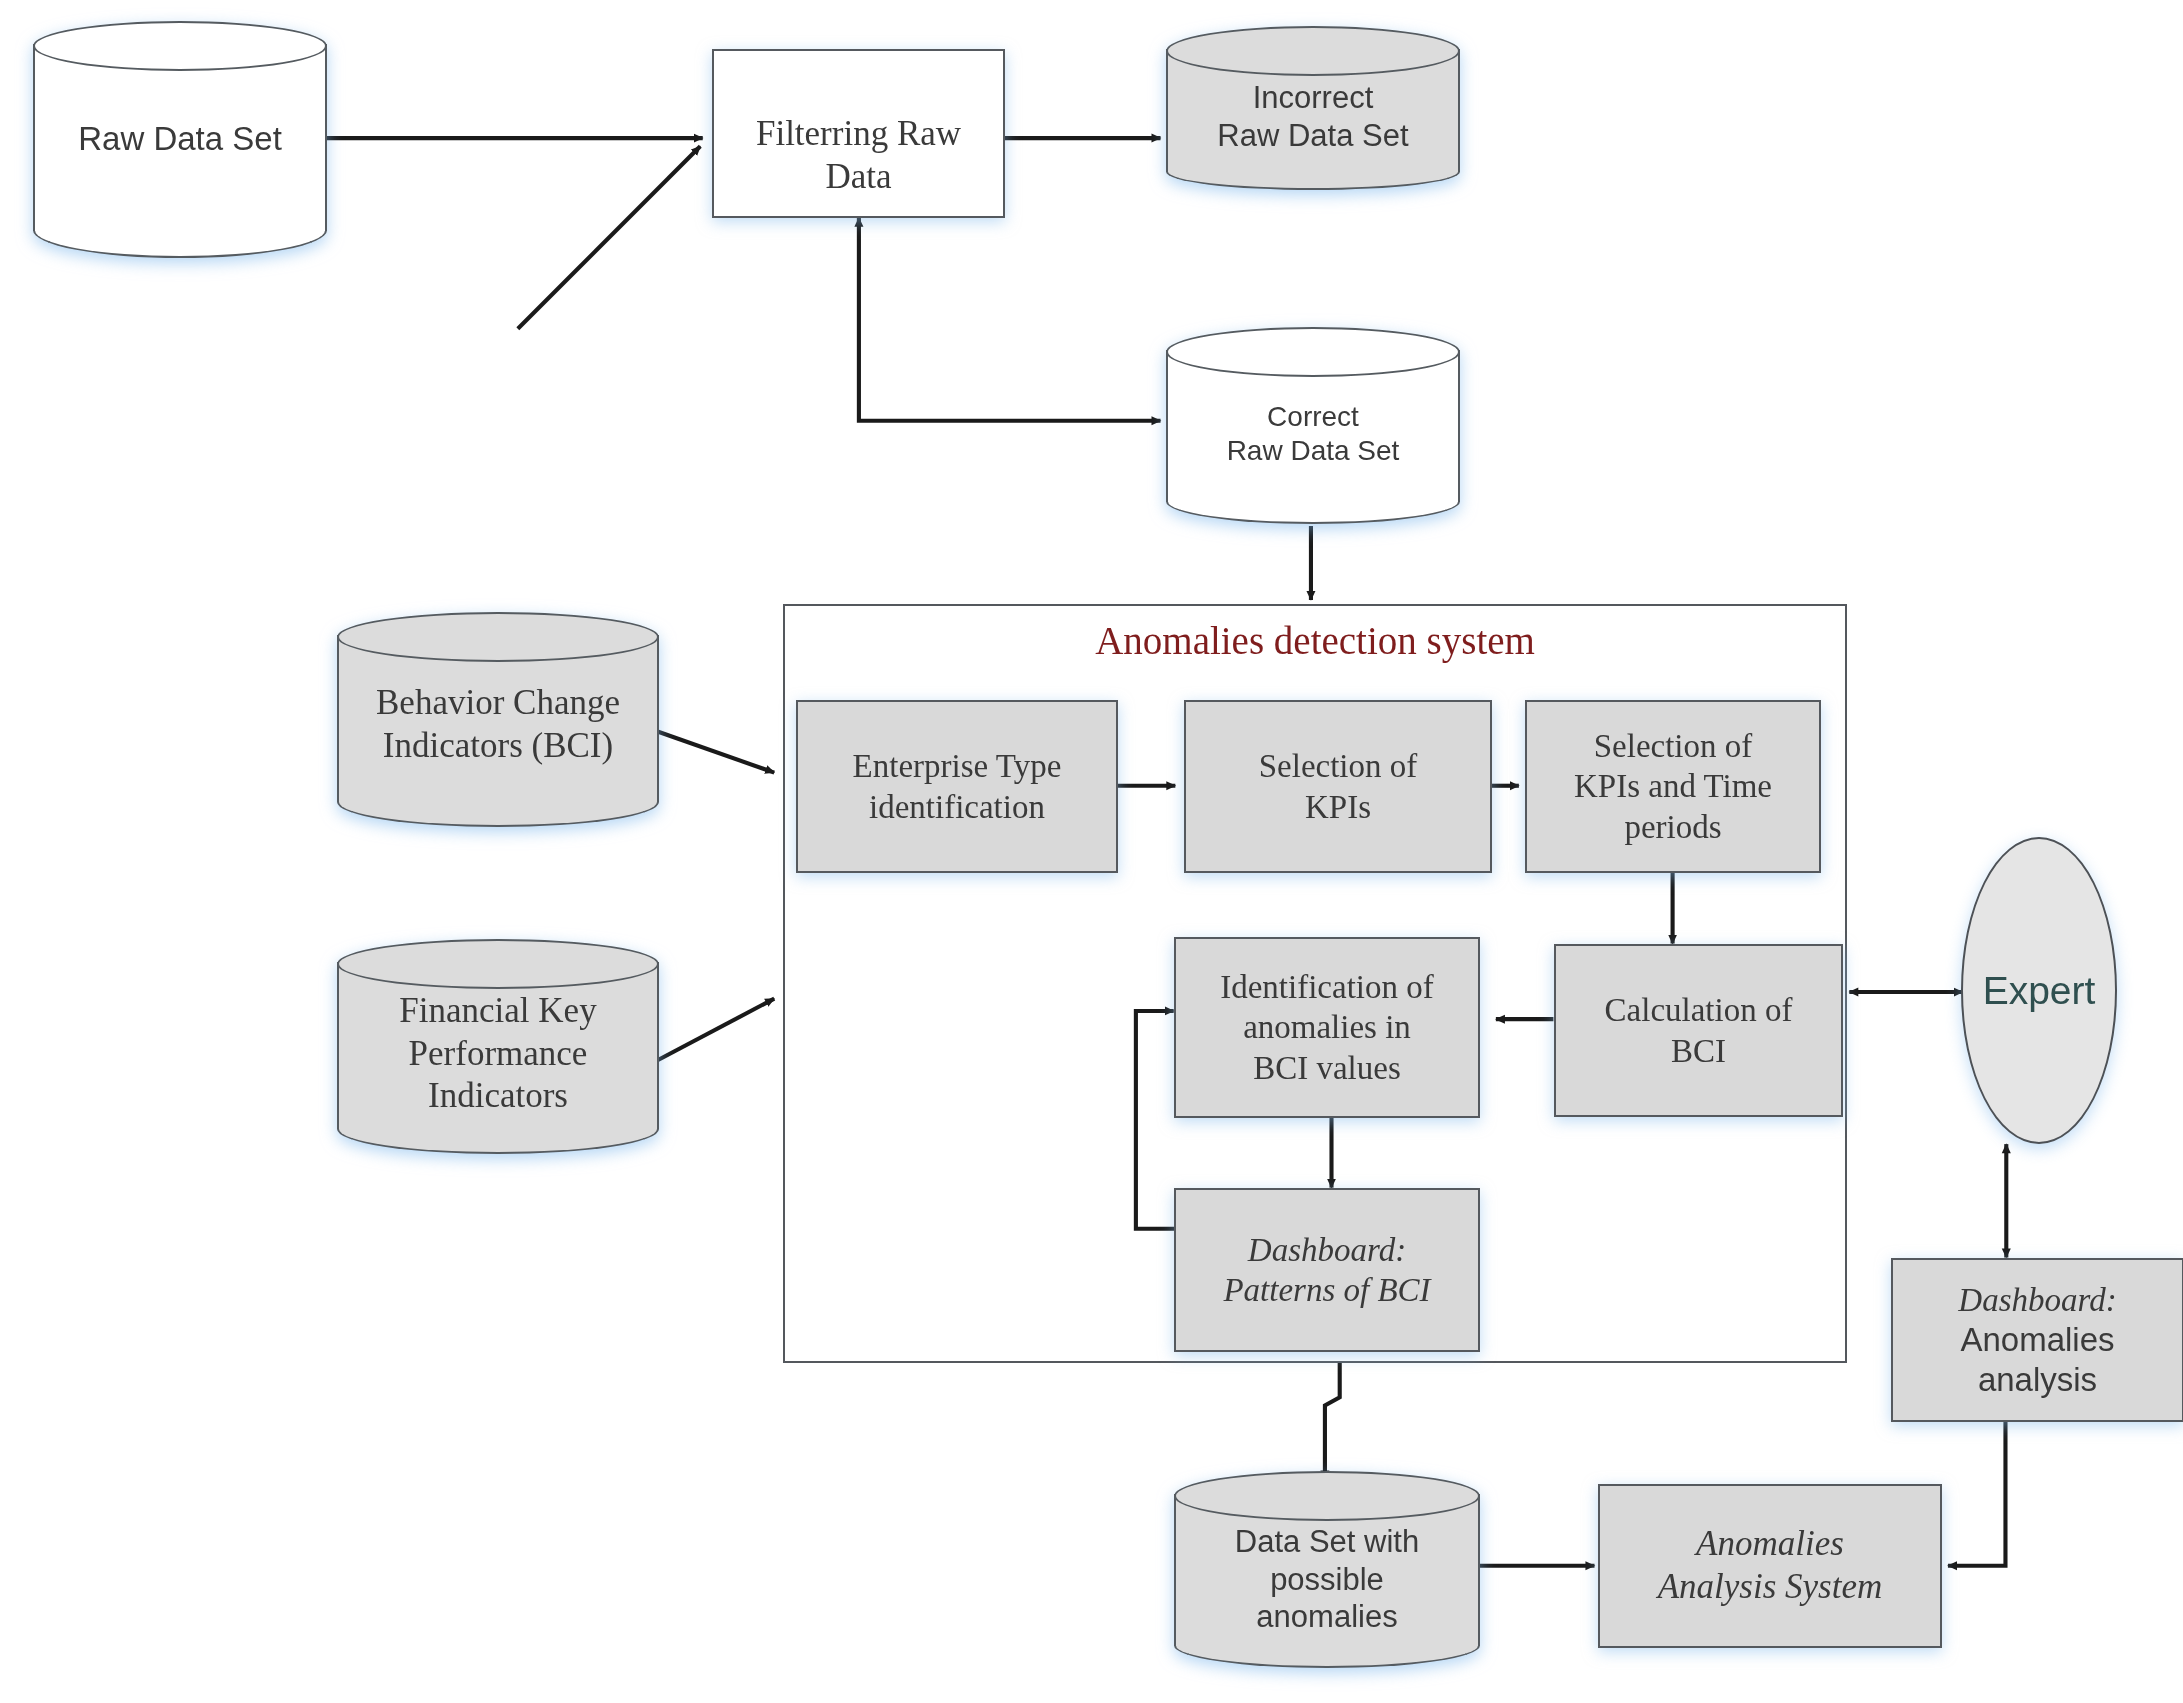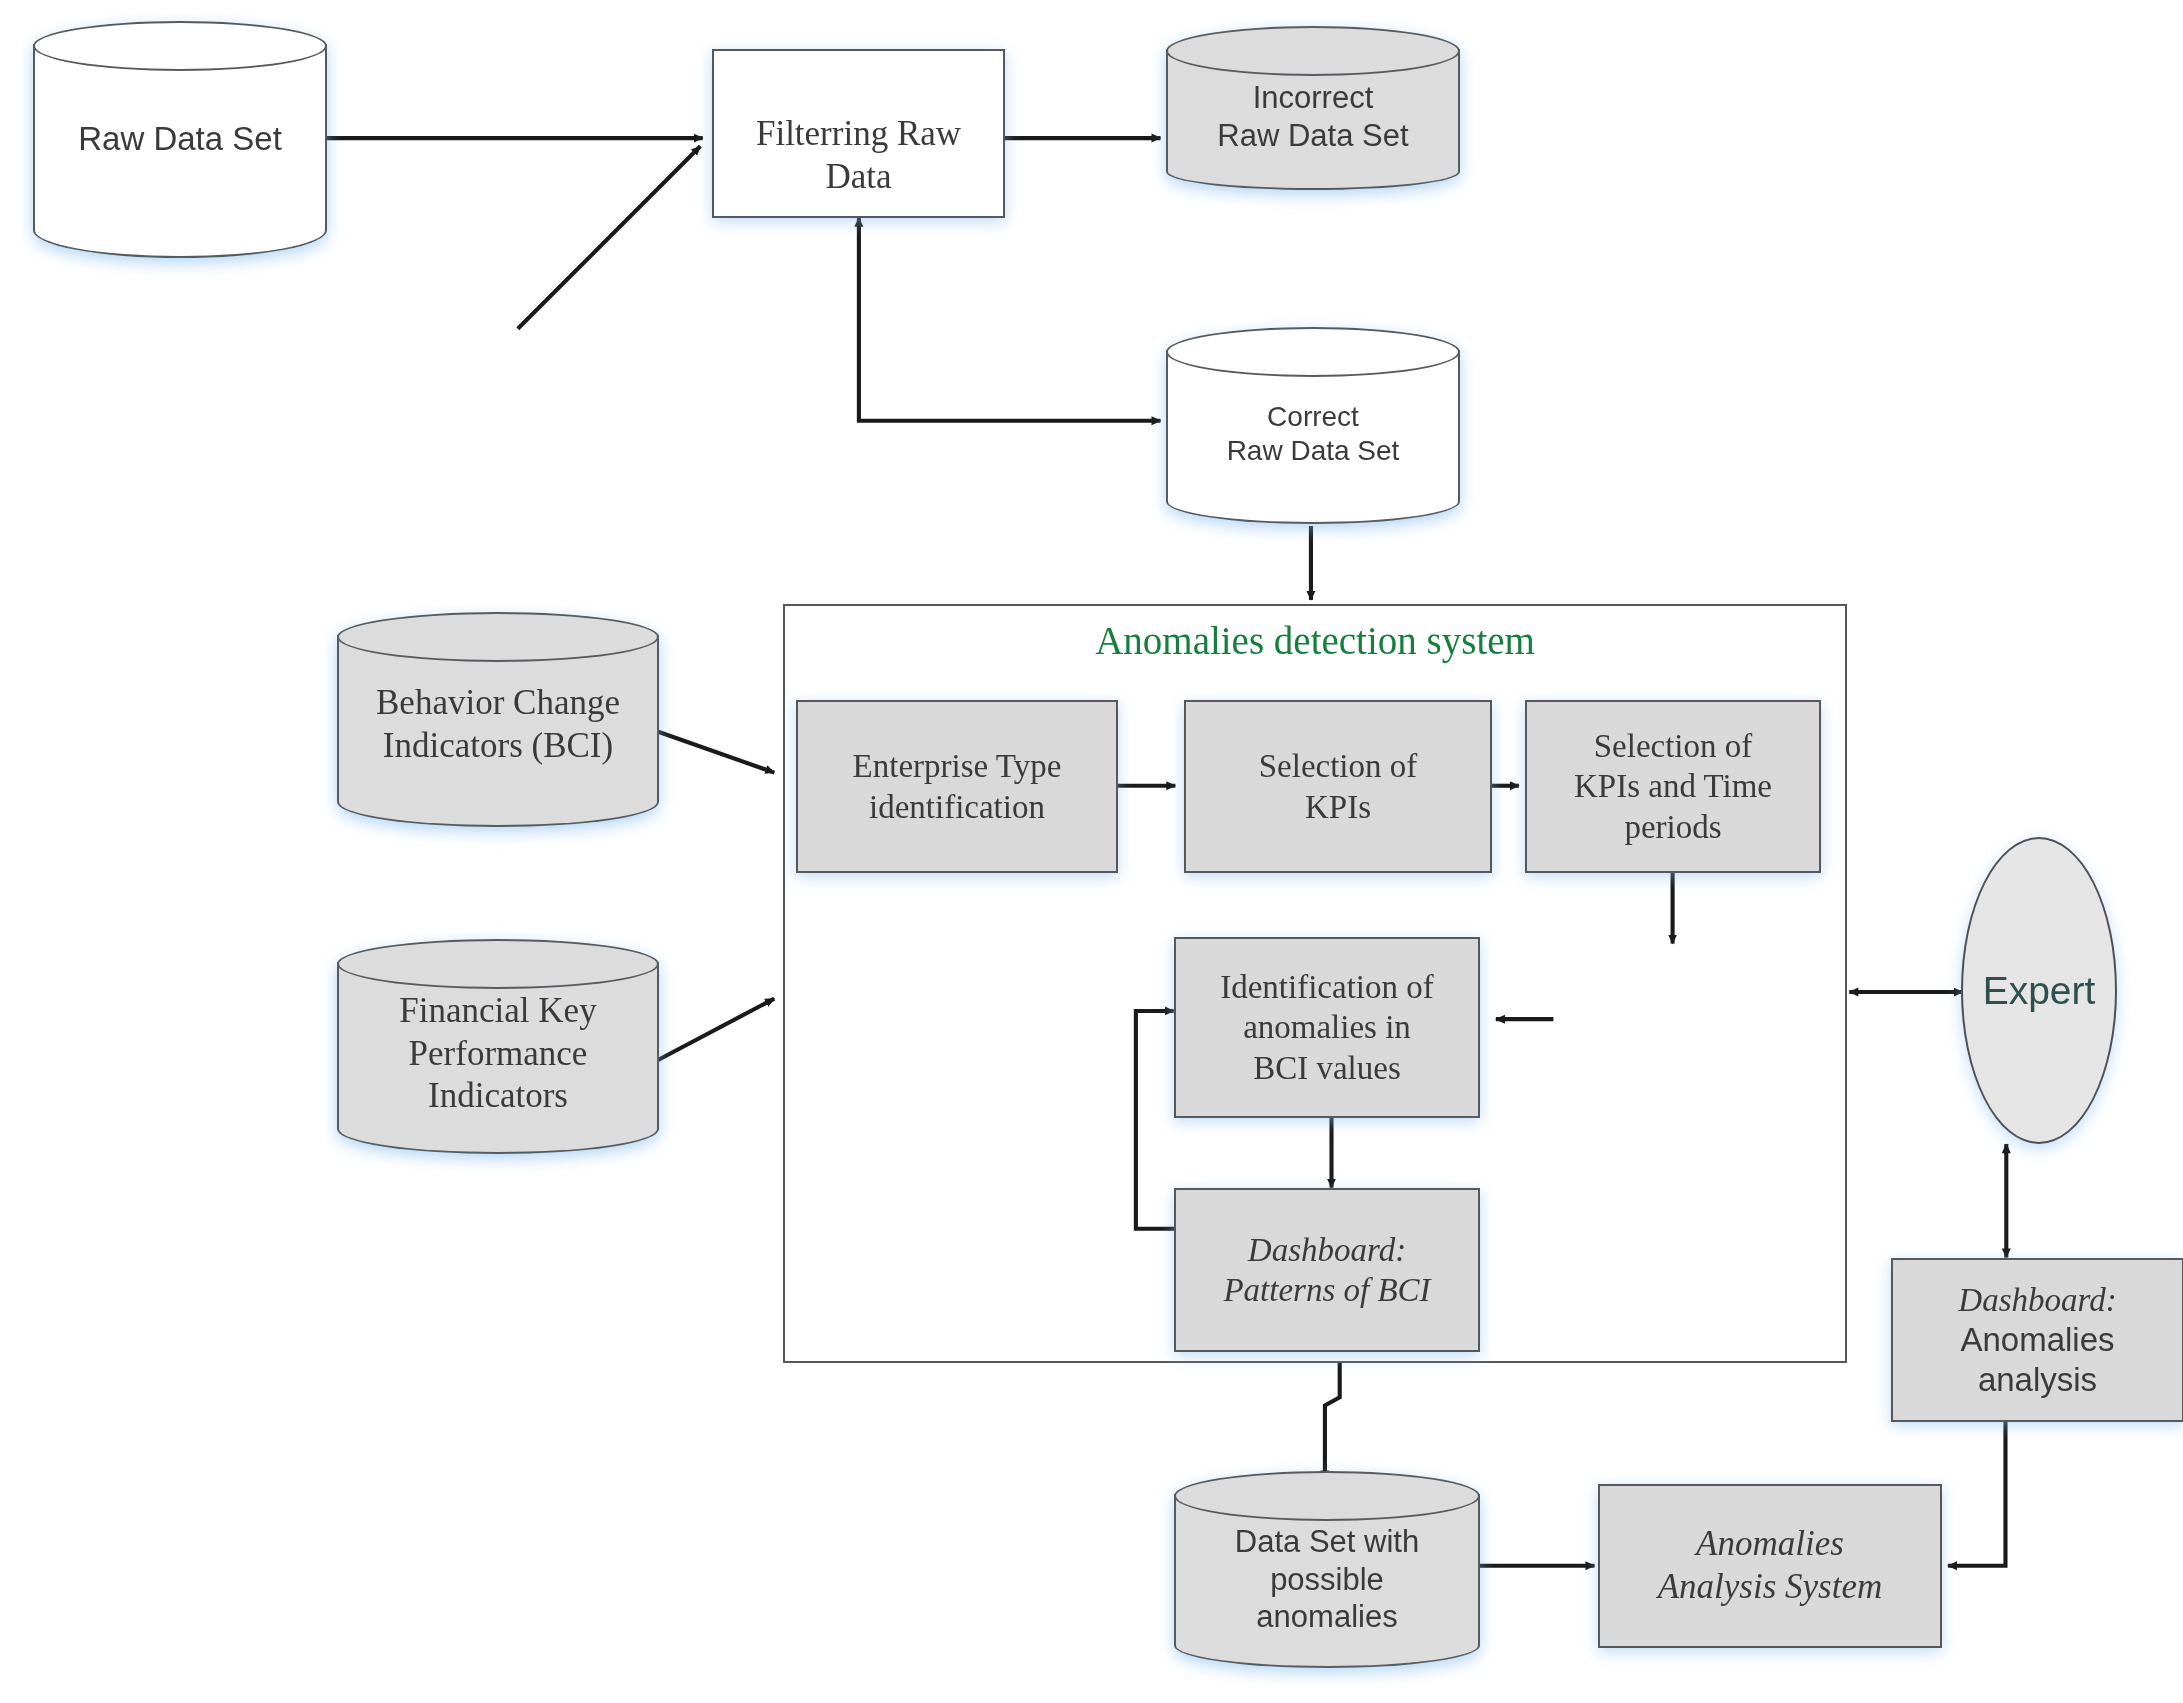--- a/index.html
+++ b/index.html
@@ -21,21 +21,21 @@
   .cyl.grey  .body{background:#dcdcdc;}
   .cyl.grey  .top{background:#dcdcdc;}
 
   
   .rect{border:2.5px solid #55595e;filter:drop-shadow(0 4.1px 7.4px rgba(130,185,235,.5));}
   .rect.white{background:#ffffff;}
   .rect.grey{background:#d9d9d9;}
 
   
   .container-box{border:2.5px solid #54585d;background:transparent;display:block;}
-  .container-title{position:absolute;width:100%;top:11.5px;color:#15803d;}
+  .container-title{position:absolute;width:100%;top:11.5px;color:#7f1d1d;}
 
   
   .oval{border:2.5px solid #4d5156;background:#e5e5e5;border-radius:50%;
         filter:drop-shadow(0 5px 8.2px rgba(120,180,235,.45));}
 
   .serif{font-family:"Liberation Serif", serif;}
   .sans{font-family:"Liberation Sans", sans-serif;}
   .ital{font-style:italic;}
 </style>
 </head>
@@ -146,20 +146,24 @@
     <div class="lbl serif" style="font-size:33px;">Selection of
 KPIs</div>
   </div>
 
   <div class="node rect grey" style="left:1525px;top:700px;width:296px;height:173px;">
     <div class="lbl serif" style="font-size:33px;">Selection of
 KPIs and Time
 periods</div>
   </div>
 
+  <div class="node rect grey" style="left:1554px;top:944px;width:289px;height:173px;">
+    <div class="lbl serif" style="font-size:33px;">Calculation of
+BCI</div>
+  </div>
 
   <div class="node rect grey" style="left:1174px;top:937px;width:306px;height:181px;">
     <div class="lbl serif" style="font-size:33px;">Identification of
 anomalies in
 BCI values</div>
   </div>
 
   <div class="node rect grey" style="left:1174px;top:1188px;width:306px;height:164px;">
     <div class="lbl serif ital" style="font-size:33px;">Dashboard:
 Patterns of BCI</div>

